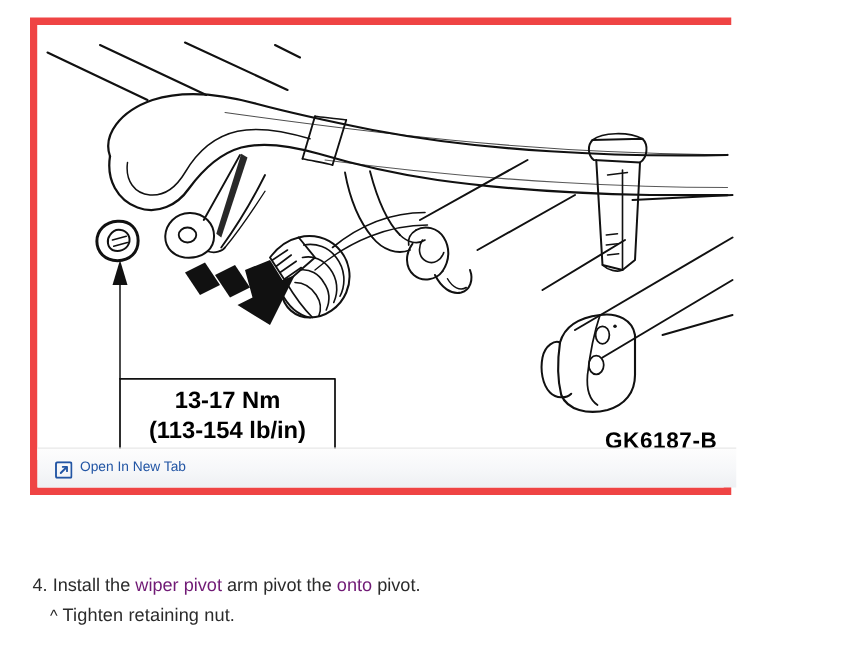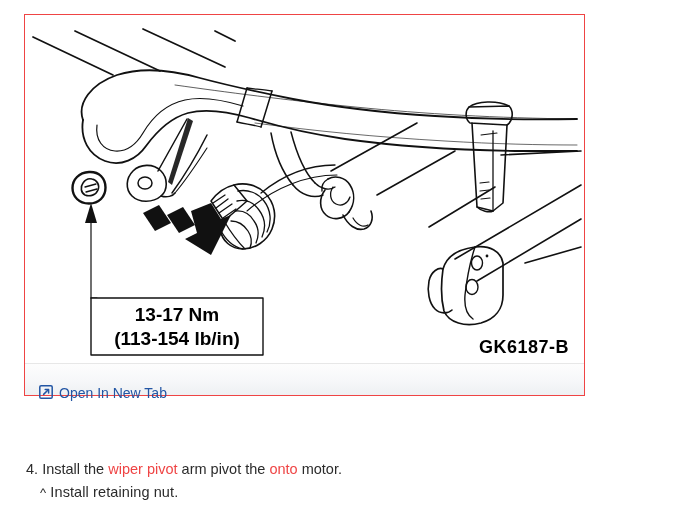--- a/index.html
+++ b/index.html
@@ -15,21 +15,21 @@
     overflow: hidden;
   }
 
   
   #figure-panel {
     position: absolute;
     left: 24px;
     top: 14px;
     width: 561px;
     height: 382px;
-    border: 1px solid #ef4444;
+    border: 6px solid #ef4444;
     background: #ffffff;
     box-sizing: border-box;
   }
 
   #diagram-area {
     position: absolute;
     left: 0;
     top: 0;
     width: 559px;
     height: 348px;
@@ -48,26 +48,26 @@
     left: 0;
     bottom: 0;
     width: 559px;
     height: 32px;
     border-top: 1px solid #e7e7e7;
     background: linear-gradient(to bottom, #fdfdfd 0%, #f6f7f9 55%, #eef0f3 100%);
     box-sizing: border-box;
   }
   .tool-link {
     position: absolute;
-    top: 21px;
+    top: 7px;
     display: flex;
-    align-items: flex-start;
+    align-items: flex-end;
     gap: 6px;
     color: #2255a4;
-    font-size: 14px;
+    font-size: 11px;
     line-height: 17px;
     text-decoration: none;
     cursor: pointer;
     white-space: nowrap;
   }
   #open-new-tab-link { left: 14px; }
   #zoom-print-link  { right: 10px; }
   .tool-icon { display: inline-flex; width: 14px; height: 14px; }
 
   
@@ -80,21 +80,21 @@
     color: #2b2b2b;
     line-height: 23px;
   }
   #instruction-line  { white-space: nowrap; }
   #subinstruction-line {
     padding-left: 14px;
     white-space: nowrap;
     letter-spacing: 0.1px;
   }
   .inline-link {
-    color: #ef4444;
+    color: #701a75;
     text-decoration: none;
     cursor: pointer;
   }
   .caret-marker { font-size: 13px; }
 </style>
 </head>
 <body>
 
 <div id="figure-panel">
 
@@ -273,19 +273,19 @@
   </div>
 </div>
 
 <div id="instruction-block">
   <div id="instruction-line">
     <span>4.</span>
     <span>Install the</span>
     <a class="inline-link" href="#">wiper pivot</a>
     <span>arm pivot the</span>
     <a class="inline-link" href="#">onto</a>
-    <span>motor.</span>
+    <span>pivot.</span>
   </div>
   <div id="subinstruction-line">
     <span class="caret-marker">^</span>
-    <span>Install retaining nut.</span>
+    <span>Tighten retaining nut.</span>
   </div>
 </div>
 
 </body></html>

